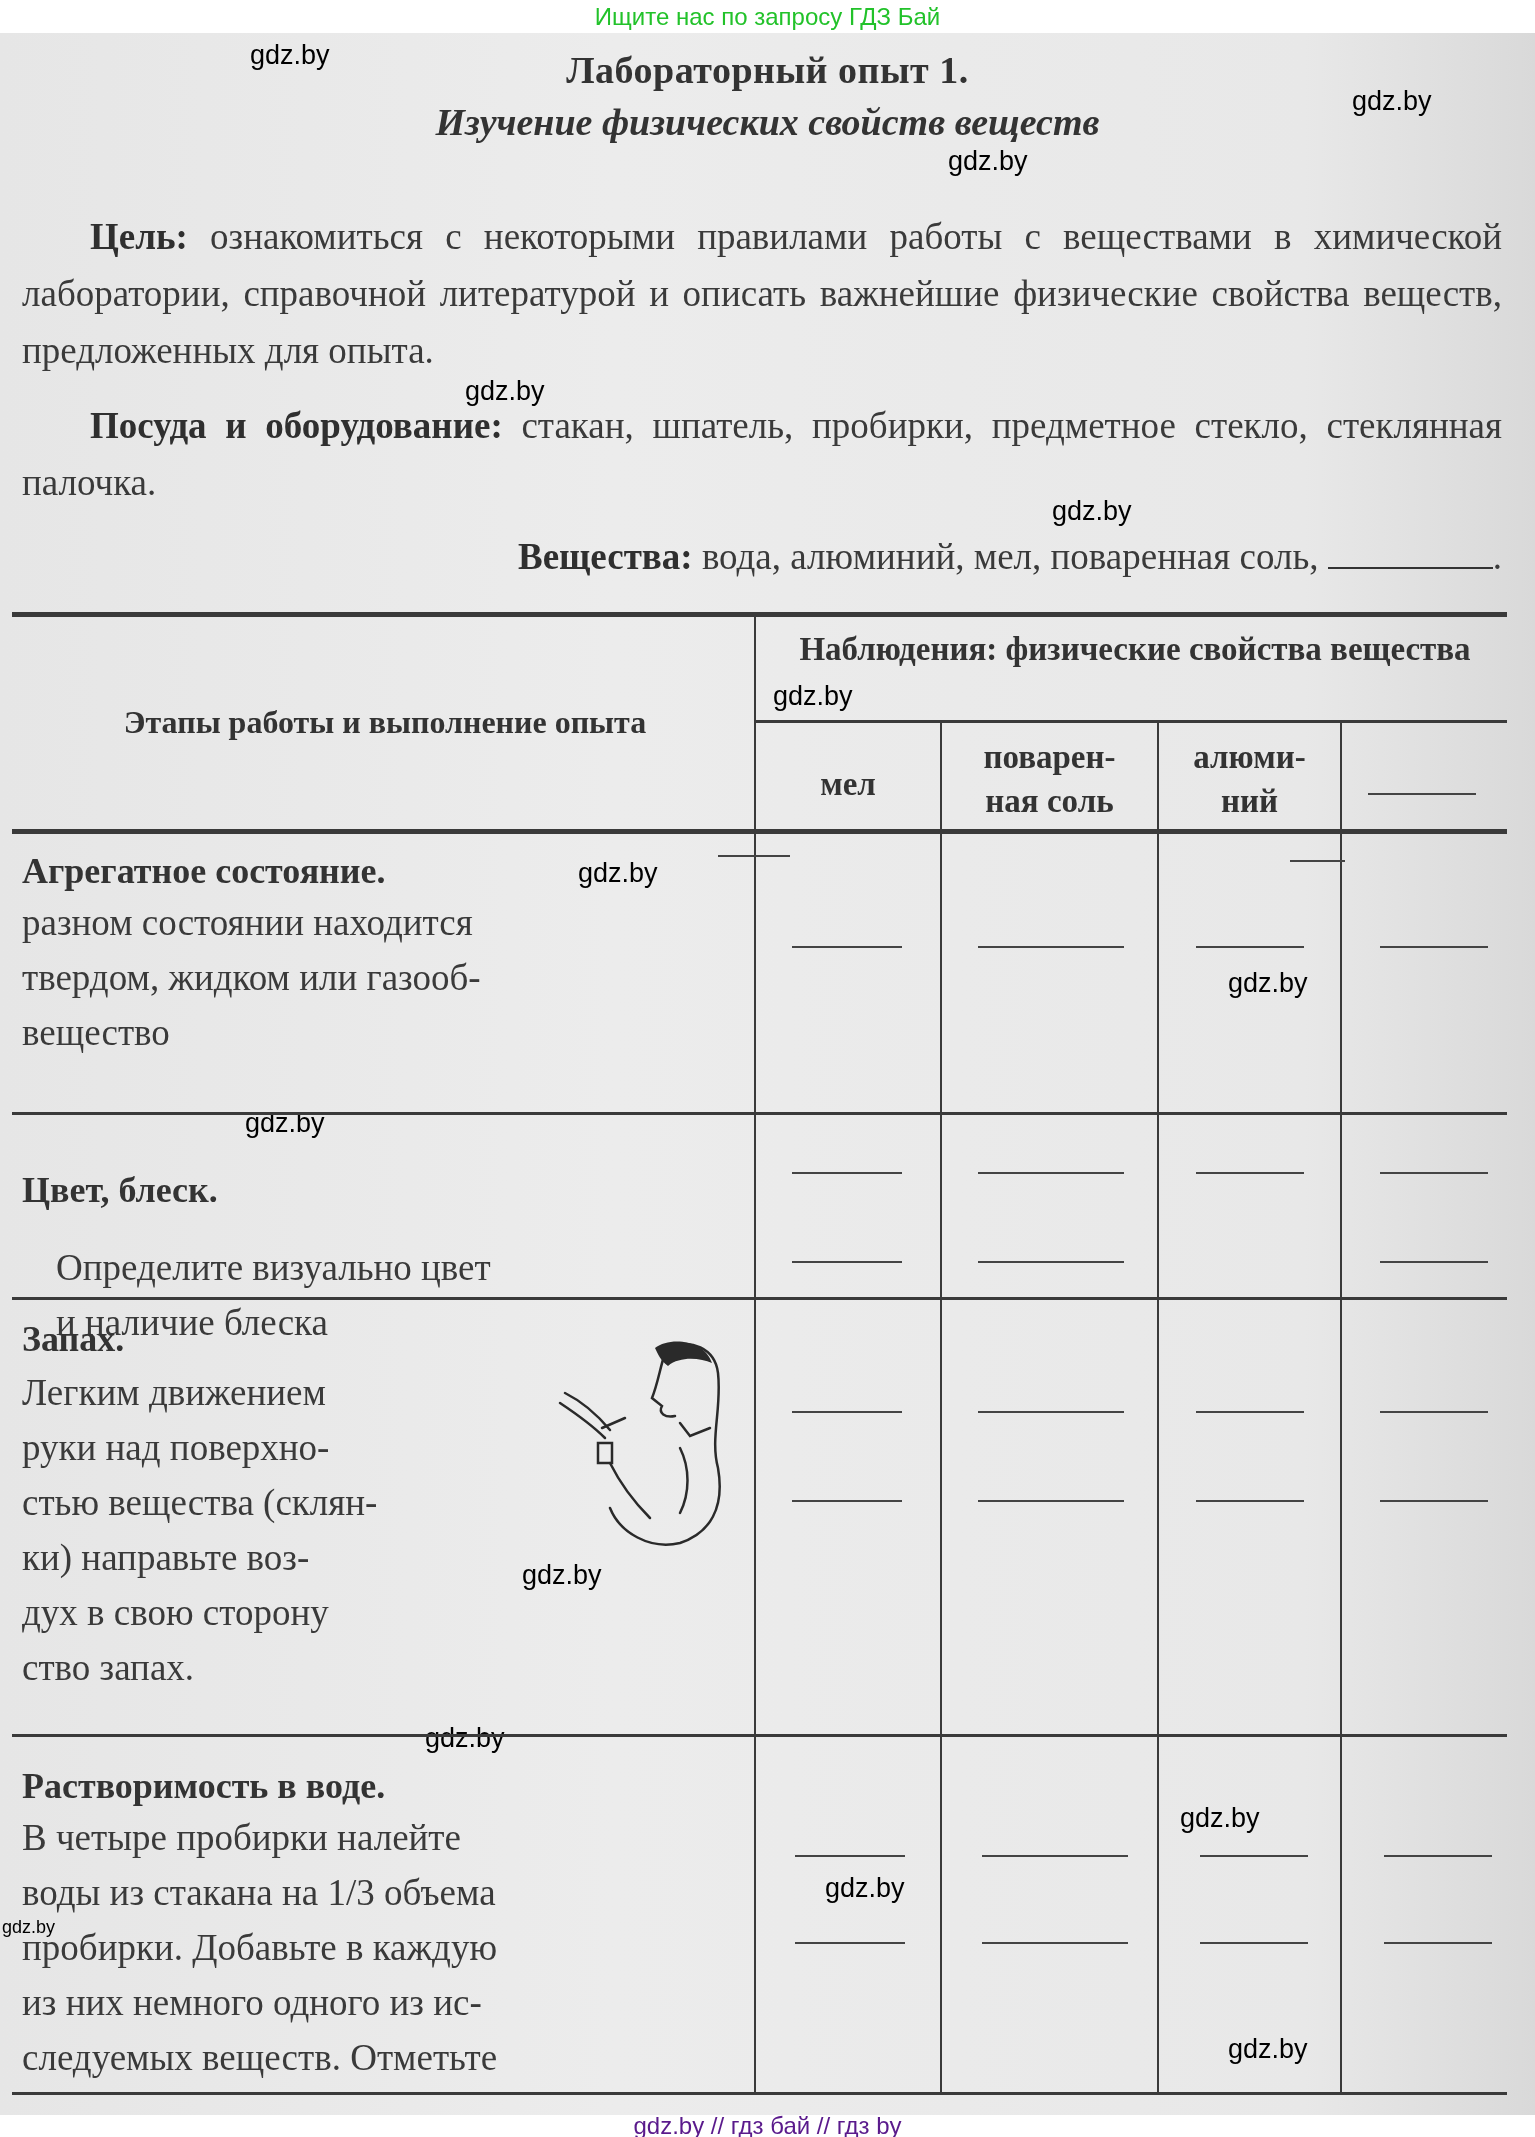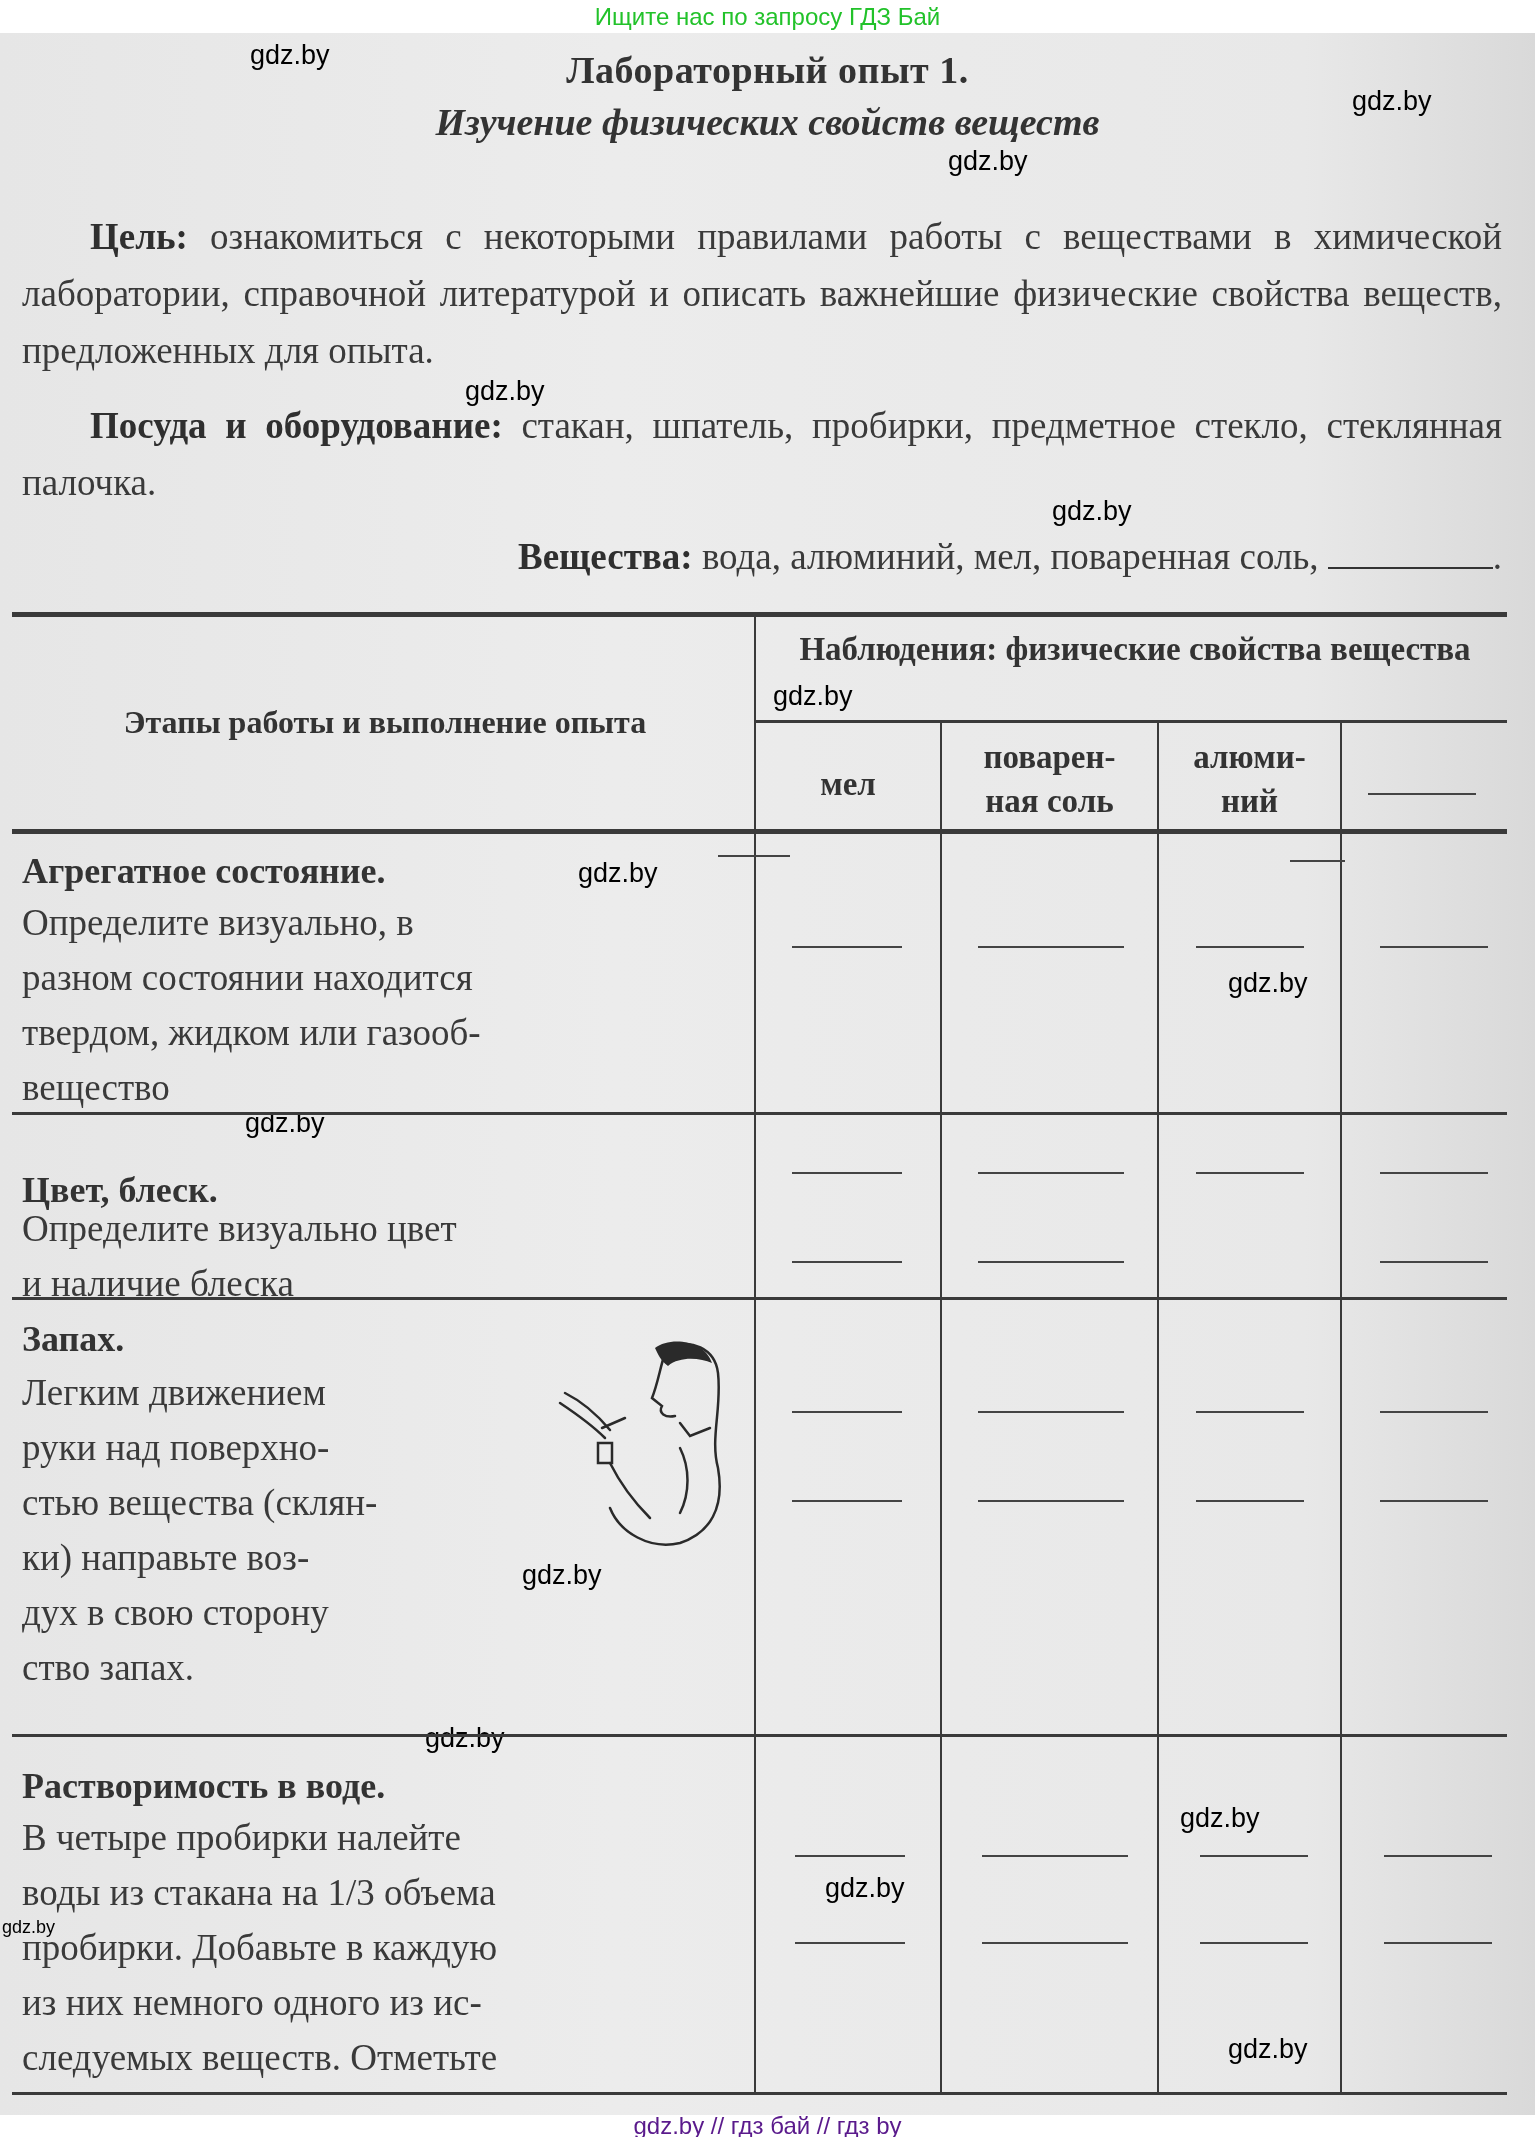--- a/index.html
+++ b/index.html
@@ -112,34 +112,33 @@
   <div>ная соль</div>
 </div>
 <div class="cell-text" style="left:1159px;top:735px;width:181px;">
   <div>алюми-</div>
   <div>ний</div>
 </div>
 <div class="dash" style="left:1368px;top:793px;width:108px;"></div>
 
 <div class="row-title" style="top:850px;">Агрегатное состояние.</div>
 <div class="row-desc" style="top:895px;">
-  <div>Определите визуально, в</div>
     <div>разном состоянии находится</div>
     <div>твердом, жидком или газооб-</div>
     <div>вещество</div>
 </div>
 <div class="dash" style="left:718px;top:855px;width:72px;"></div>
 <div class="dash" style="left:1290px;top:860px;width:55px;"></div>
 <div class="dash" style="left:792px;top:946px;width:110px;"></div>
 <div class="dash" style="left:978px;top:946px;width:146px;"></div>
 <div class="dash" style="left:1196px;top:946px;width:108px;"></div>
 <div class="dash" style="left:1380px;top:946px;width:108px;"></div>
 
 <div class="row-title" style="top:1137px;margin-top:32px;">Цвет, блеск.</div>
-<div class="row-desc" style="top:1201px;">
+<div class="row-desc" style="top:1240px;margin-left:34px;">
   <div>Определите визуально цвет</div>
     <div>и наличие блеска</div>
 </div>
 <div class="dash" style="left:792px;top:1172px;width:110px;"></div>
 <div class="dash" style="left:978px;top:1172px;width:146px;"></div>
 <div class="dash" style="left:1196px;top:1172px;width:108px;"></div>
 <div class="dash" style="left:1380px;top:1172px;width:108px;"></div>
 <div class="dash" style="left:792px;top:1261px;width:110px;"></div>
 <div class="dash" style="left:978px;top:1261px;width:146px;"></div>
 <div class="dash" style="left:1380px;top:1261px;width:108px;"></div>

